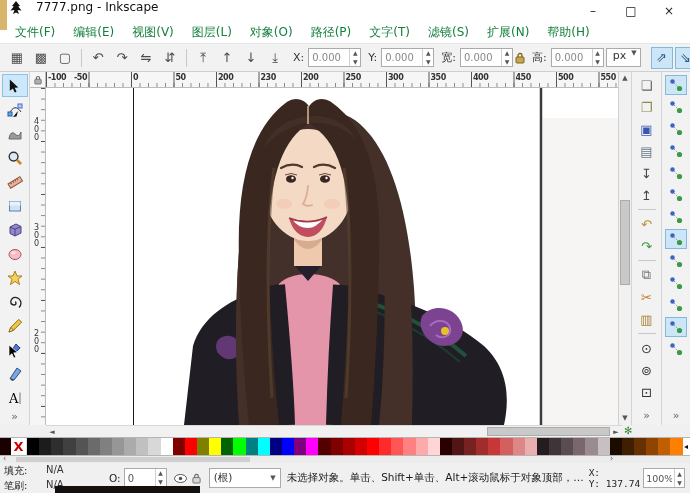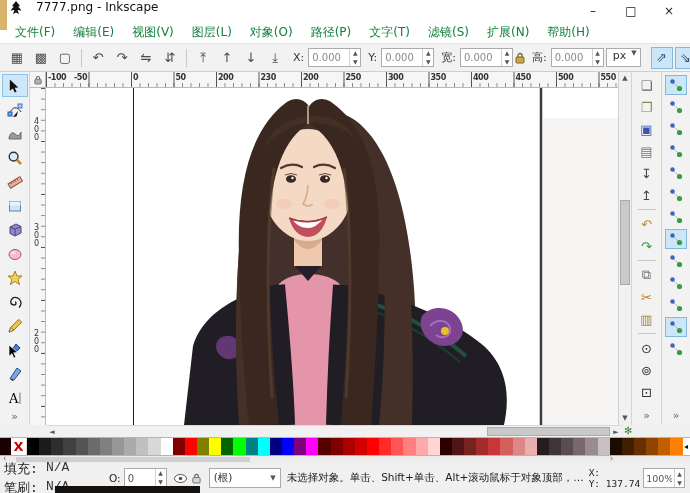--- a/index.html
+++ b/index.html
@@ -83,21 +83,21 @@
   .swatch-none { width:16px; flex:none; background:#fff; color:#cc0000; font-size:13px; font-weight:bold; display:flex; align-items:center; justify-content:center; border-right:1px solid #ddd; }
   .pal-marker { width:7px; flex:none; display:flex; align-items:center; justify-content:center; font-size:8px; color:#111; background:#fff; }
 
   .palscroll { position:absolute; left:0; top:456px; width:690px; height:7px; background:#ececec; }
   .palscroll .thumb { position:absolute; left:16px; top:1px; width:234px; height:5px; background:#cfcfcf; }
   .palscroll .arr { position:absolute; top:-2px; font-size:8px; color:#666; }
 
   
   .statusbar { position:absolute; left:0; top:463px; width:690px; height:30px; background:#f0f0f0; display:flex; align-items:center; font-size:11px; color:#222; }
   .fillstroke { display:flex; flex-direction:column; justify-content:center; padding-left:4px; width:105px; gap:1px; }
-  .fs-row { display:flex; font-size:13px;font-family:Liberation Mono, monospace; }
+  .fs-row { display:flex; font-size:10px; }
   .fs-row .lab { width:42px; color:#222; }
   .fs-row .val { color:#333; }
   .opacity-box { display:flex; align-items:center; gap:3px; margin-left:4px; }
   .mini-icon { width:16px; height:16px; display:flex; align-items:center; justify-content:center; }
   .layer-select { display:flex; align-items:center; border:1px solid #ababab; background:#fff; height:20px; width:72px; padding:0 4px; justify-content:space-between; font-size:10.5px; color:#333; margin-left:4px; }
   .layer-select .dd { font-size:7px; color:#555; }
   .status-msg { margin-left:6px; width:300px; white-space:nowrap; overflow:hidden; text-overflow:ellipsis; font-size:10.5px; color:#1a1a1a; }
   .coords { margin-left:2px; font-family:"DejaVu Sans Mono","Liberation Mono",monospace; font-size:9.5px; color:#222; line-height:11px; white-space:pre; }
   .zoom-spin { display:flex; border:1px solid #ababab; background:#fff; height:20px; margin-left:3px; }
   .zoom-spin input { width:30px; border:0; font-size:9.5px; color:#555; padding:0 2px; outline:none; font-family:"DejaVu Sans",sans-serif; }

